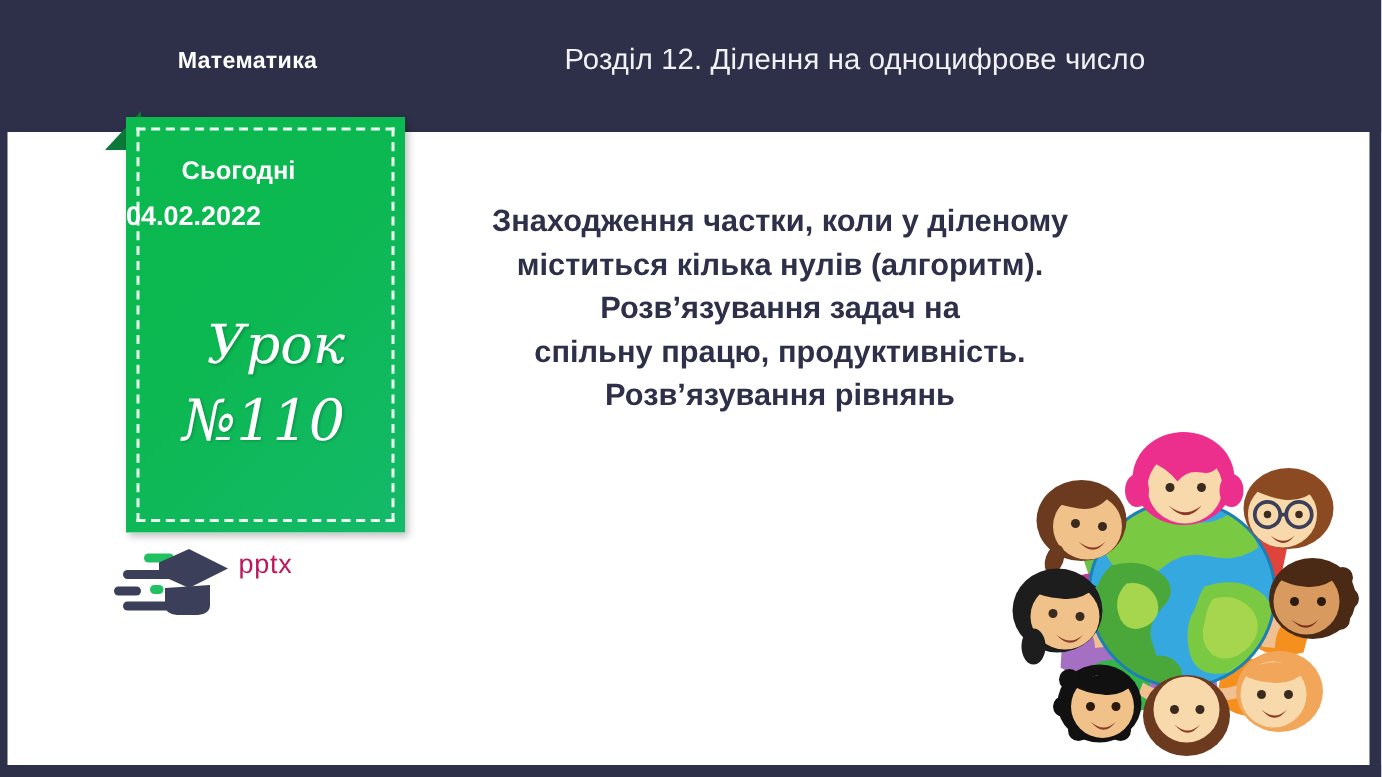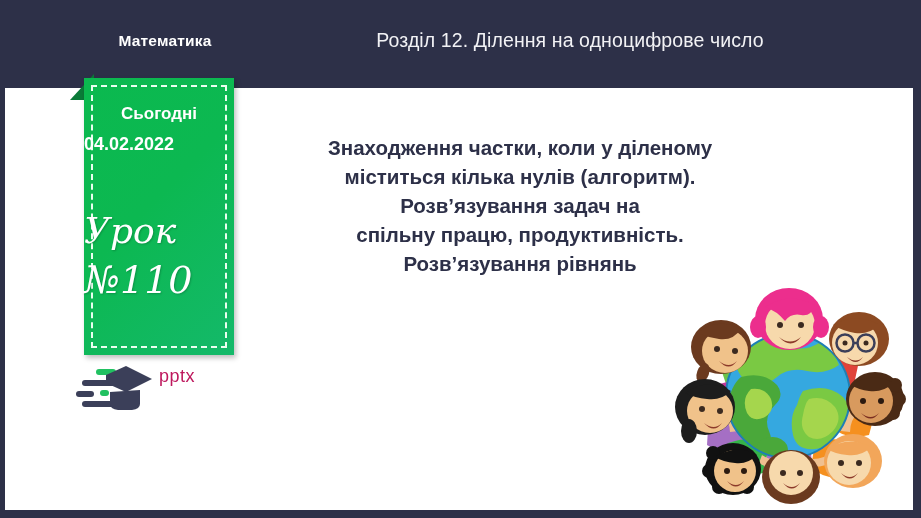--- a/index.html
+++ b/index.html
@@ -93,20 +93,21 @@
   }
   .lesson-card {
     position: absolute;
     left: 84px;
     top: 78px;
     width: 150px;
     height: 277px;
     background: linear-gradient(135deg,#0bb94f 0%, #0cb851 45%, #14b96a 100%);
     box-shadow: 2px 3px 5px rgba(0,0,0,.25);
     z-index: 4;
+    padding-left: 36px;
   }
   .lesson-card .dashed {
     position: absolute;
     left: 7px; top: 7px; right: 7px; bottom: 7px;
     border: 2px dashed #eafff0;
     box-sizing: border-box;
   }
   .card-today {
     position: absolute;
     left: 0; top: 26px;
@@ -122,21 +123,21 @@
     width: 175px;
     text-align: left;
     color: #ffffff;
     font-size: 18px;
     font-weight: bold;
   }
   .card-lesson-word, .card-lesson-num {
     position: absolute;
     left: 0;
     width: 146px;
-    text-align: left;
+    text-align: right;
     color: #ffffff;
     font-family: "DejaVu Serif", "Liberation Serif", serif;
     font-style: italic;
     font-weight: 400;
     text-shadow: 1px 1px 2px rgba(0,0,0,.2);
   }
   .card-lesson-word { top: 132px; font-size: 36px; }
   .card-lesson-num  { top: 180px; font-size: 38px; font-style: italic; }
 
   

